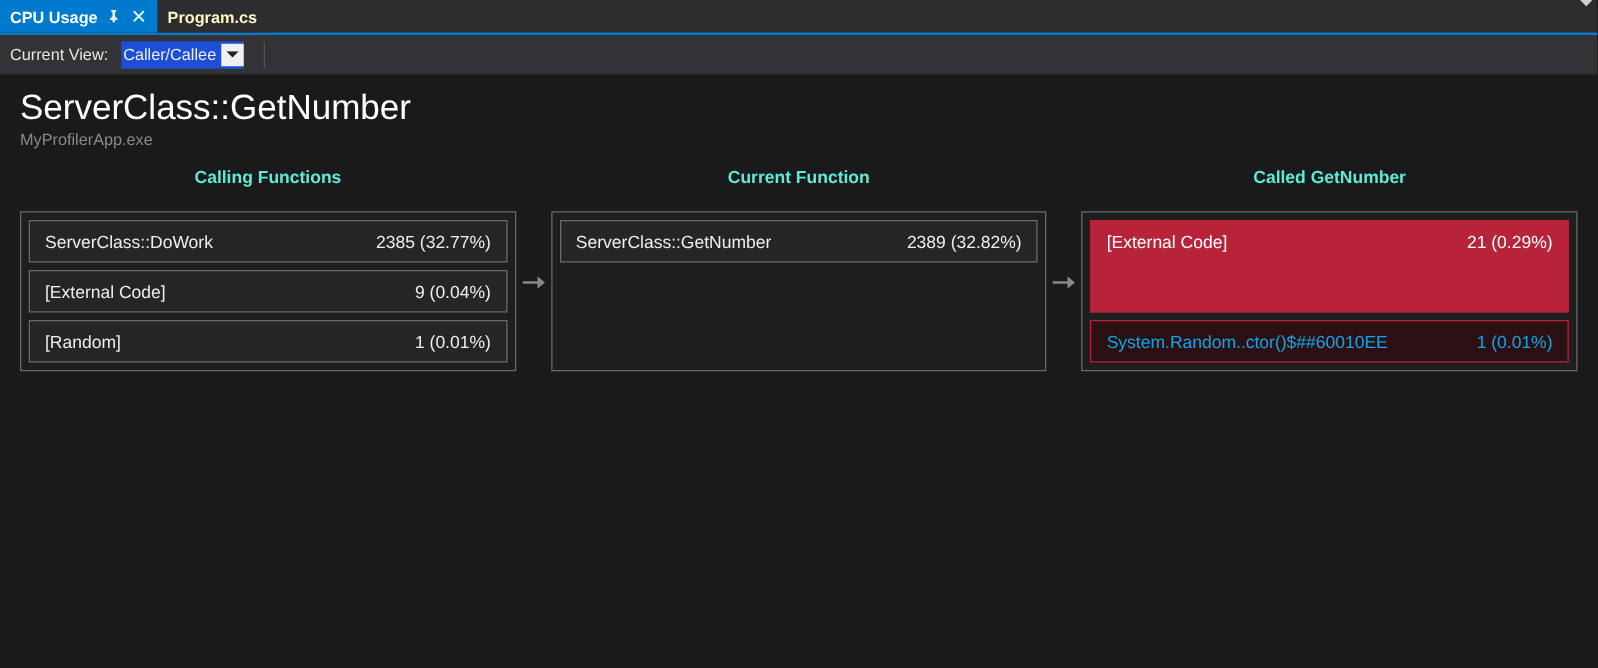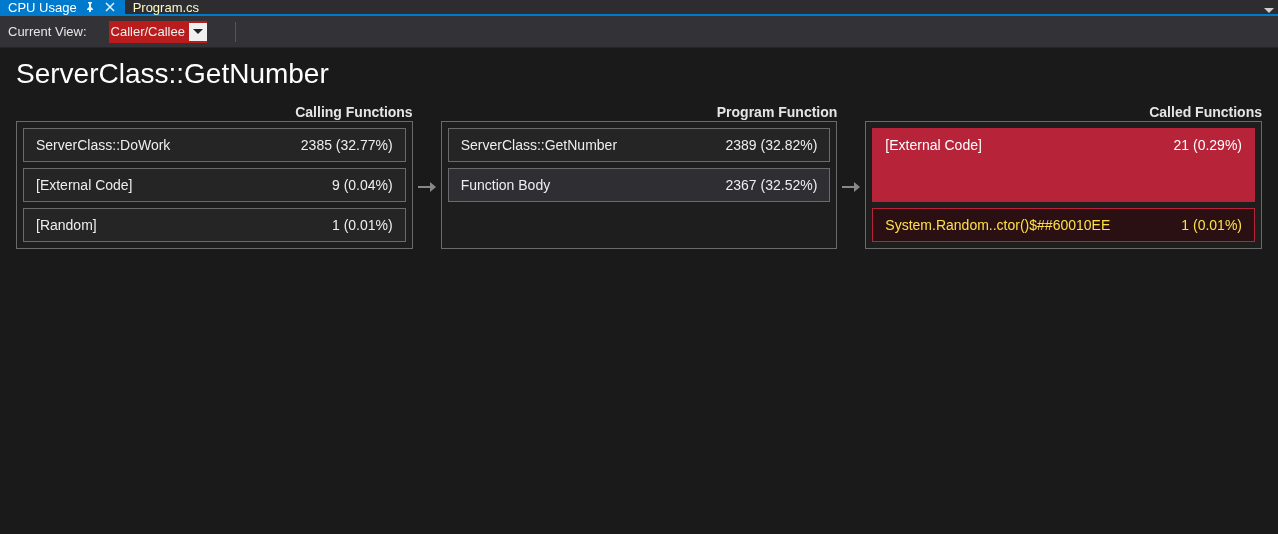--- a/index.html
+++ b/index.html
@@ -7,24 +7,25 @@
     background: #1a1a1a;
     font-family: "Segoe UI", Arial, sans-serif;
     color: #f0f0f0;
     width: 1278px;
     height: 534px;
     overflow: hidden;
     font-size: 13px;
   }
   .topbar {
     display: flex;
-    align-items: flex-end;
+    align-items: flex-start;
     background: #2d2d30;
     border-bottom: 2px solid #007acc;
-    height: 16px;
+    height: 28px;
+    font-weight: bold;
   }
   .tab {
     display: flex;
     align-items: center;
     padding: 0 8px;
     background: #2d2d30;
     color: #fef9c3;
     font-size: 13px;
     height: 100%;
     cursor: pointer;
@@ -48,28 +49,28 @@
     align-items: center;
     justify-content: center;
     color: #cfcfcf;
   }
   .toolbar {
     display: flex;
     align-items: center;
     background: #333337;
     height: 32px;
     padding: 0 8px;
-    gap: 22px;
+    gap: 10px;
     border-bottom: 1px solid #252525;
   }
   .toolbar-label { color: #e6e6e6; font-size: 13px; }
   .select {
     display: flex;
     align-items: center;
-    background: #b91c1c;
+    background: #1d4ed8;
     color: #eee;
     font-size: 13px;
     height: 22px;
   }
   .select-text { padding: 0 4px 0 2px; }
   .select-btn {
     width: 18px; height: 18px;
     background: #f0f0f0;
     display: flex; align-items: center; justify-content: center;
     color: #222;
@@ -98,25 +99,25 @@
     margin-top: 14px;
     gap: 0;
     align-items: stretch;
   }
   .col {
     flex: 1;
     display: flex;
     flex-direction: column;
   }
   .col-header {
-    text-align: right;
+    text-align: center;
     font-weight: 700;
     font-size: 14px;
-    color: #e5e5e5;
-    margin-bottom: 1px;
+    color: #5eead4;
+    margin-bottom: 20px;
   }
   .panel {
     border: 1px solid #6a6a6a;
     background: #1e1e1e;
     padding: 6px;
     flex: 1;
     display: flex;
     flex-direction: column;
     gap: 6px;
   }
@@ -126,21 +127,21 @@
     padding: 8px 12px;
     display: flex;
     justify-content: space-between;
     color: #eee;
     font-size: 14px;
     cursor: pointer;
   }
   .box.tall { flex: 1; align-items: flex-start; }
   .box.light { background: #2f2f33; }
   .box.red-big { background: #b7243a; border-color: #b7243a; color: #fff; }
-  .box.red-small { background: #2b1013; border-color: #b7243a; color: #fde047; gap: 14px; }
+  .box.red-small { background: #2b1013; border-color: #b7243a; color: #0ea5e9; gap: 14px; }
   .arrow-col {
     width: 28px;
     display: flex;
     align-items: center;
     justify-content: center;
     padding-top: 24px;
   }
   .arrow {
     color: #888;
   }
@@ -181,20 +182,21 @@
       <svg width="10" height="6" viewBox="0 0 10 6">
           <path d="M0 0l5 5 5-5z" fill="#222"></path>
         </svg>
     </span>
   </div>
   <div class="toolbar-sep"></div>
 </div>
 
 <div class="content">
   <div class="title">ServerClass::GetNumber</div>
+  <div class="subtitle">MyProfilerApp.exe</div>
 
   <div class="columns">
 
     <div class="col">
       <div class="col-header">Calling Functions</div>
       <div class="panel" style="height:356px;">
         <div class="box tall">
           <span>ServerClass::DoWork</span>
           <span>2385 (32.77%)</span>
         </div>
@@ -211,43 +213,39 @@
 
     <div class="arrow-col">
       <span class="arrow">
         <svg width="18" height="14" viewBox="0 0 18 14">
             <path d="M0 6h12V2l6 5-6 5V8H0z" fill="#888"></path>
           </svg>
       </span>
     </div>
 
     <div class="col">
-      <div class="col-header">Program Function</div>
+      <div class="col-header">Current Function</div>
       <div class="panel" style="height:356px;">
         <div class="box">
           <span>ServerClass::GetNumber</span>
           <span>2389 (32.82%)</span>
-        </div>
-        <div class="box light">
-          <span>Function Body</span>
-          <span>2367 (32.52%)</span>
         </div>
       </div>
     </div>
 
     <div class="arrow-col">
       <span class="arrow">
         <svg width="18" height="14" viewBox="0 0 18 14">
             <path d="M0 6h12V2l6 5-6 5V8H0z" fill="#888"></path>
           </svg>
       </span>
     </div>
 
     <div class="col">
-      <div class="col-header">Called Functions</div>
+      <div class="col-header">Called GetNumber</div>
       <div class="panel" style="height:356px;">
         <div class="box red-big tall">
           <span>[External Code]</span>
           <span>21 (0.29%)</span>
         </div>
         <div class="box red-small">
           <span>System.Random..ctor()$##60010EE</span>
           <span>1 (0.01%)</span>
         </div>
       </div>

